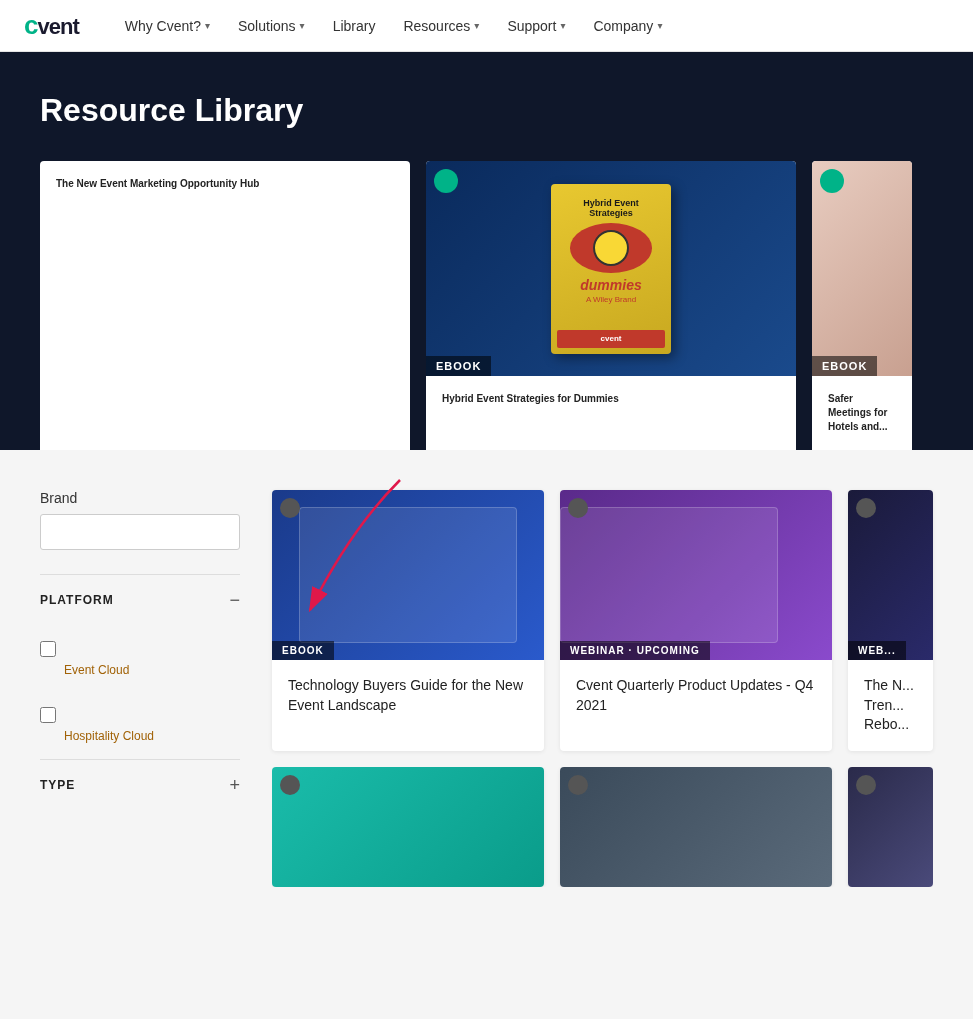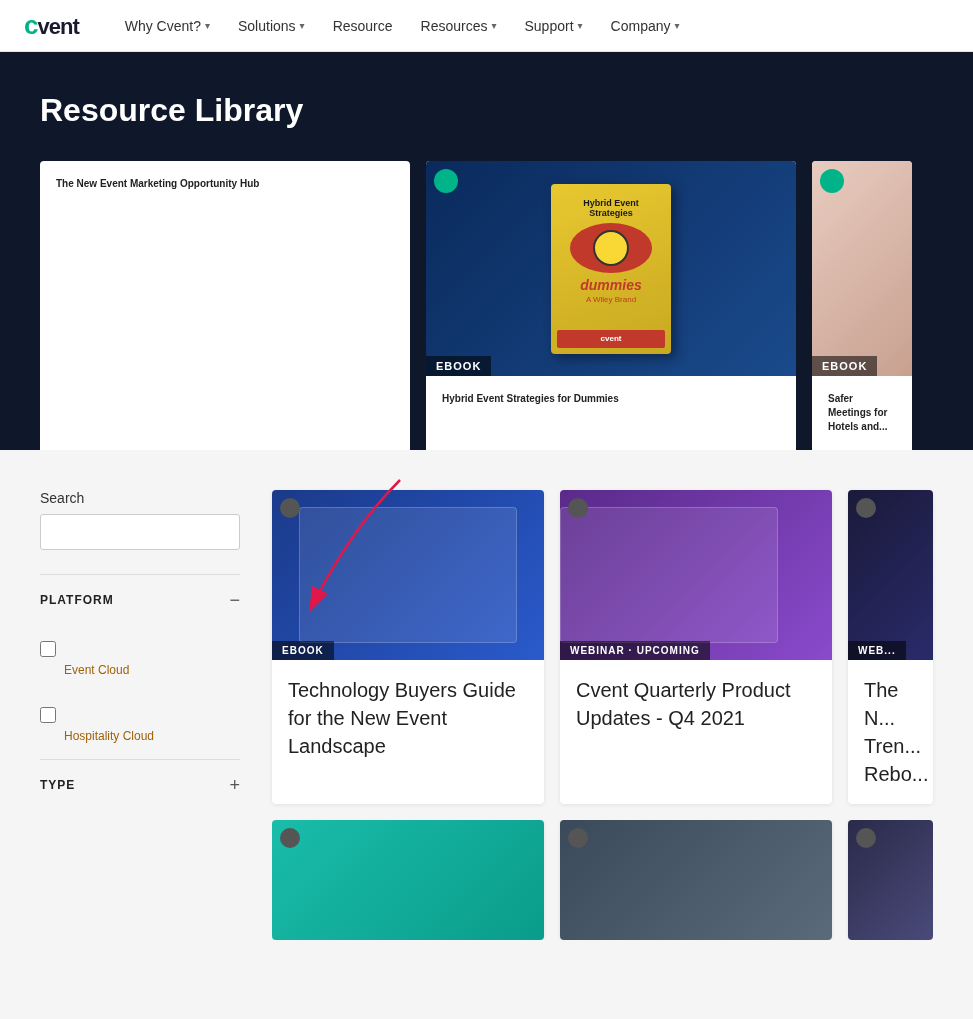--- a/index.html
+++ b/index.html
@@ -306,21 +306,21 @@
       background: rgba(0,0,0,0.55);
       color: #fff;
       font-size: 10px;
       font-weight: 700;
       letter-spacing: 1px;
       padding: 4px 10px;
       text-transform: uppercase;
     }
     .resource-card-title {
       padding: 16px;
-      font-size: 20px;
+      font-size: 14px;
       color: #222;
       font-weight: 500;
       line-height: 1.4;
     }
 
     
     .img-blue-laptop {
       background: linear-gradient(135deg, #1a3a8a 0%, #2a5acc 100%);
       display: flex;
       align-items: center;
@@ -384,21 +384,21 @@
   <div class="nav-links">
     <span class="nav-link">
       <span>Why Cvent?</span>
       <span class="chevron">▾</span>
     </span>
     <span class="nav-link">
       <span>Solutions</span>
       <span class="chevron">▾</span>
     </span>
     <span class="nav-link">
-      <span>Resource</span>
+      <span>Library</span>
     </span>
     <span class="nav-link">
       <span>Resources</span>
       <span class="chevron">▾</span>
     </span>
     <span class="nav-link">
       <span>Support</span>
       <span class="chevron">▾</span>
     </span>
     <span class="nav-link">
@@ -444,21 +444,21 @@
       <div class="hero-card-title">Safer Meetings for Hotels and...</div>
     </div>
 
   </div>
 </div>
 
 <div class="main-content">
 
   <div class="sidebar" style="position:relative;">
     <div class="search-section">
-      <span class="search-label">Search</span>
+      <span class="search-label">Brand</span>
       <input class="search-input" type="text" style="">
     </div>
     <hr class="sidebar-divider">
 
     <div class="filter-section">
       <div class="filter-header">
         <span class="filter-label">PLATFORM</span>
         <span class="filter-toggle">−</span>
       </div>
       <div class="checkbox-item">

